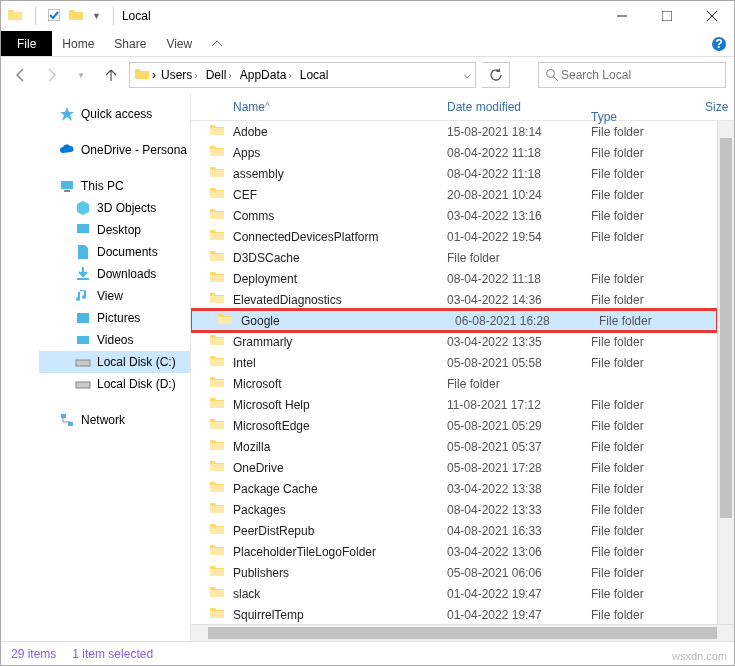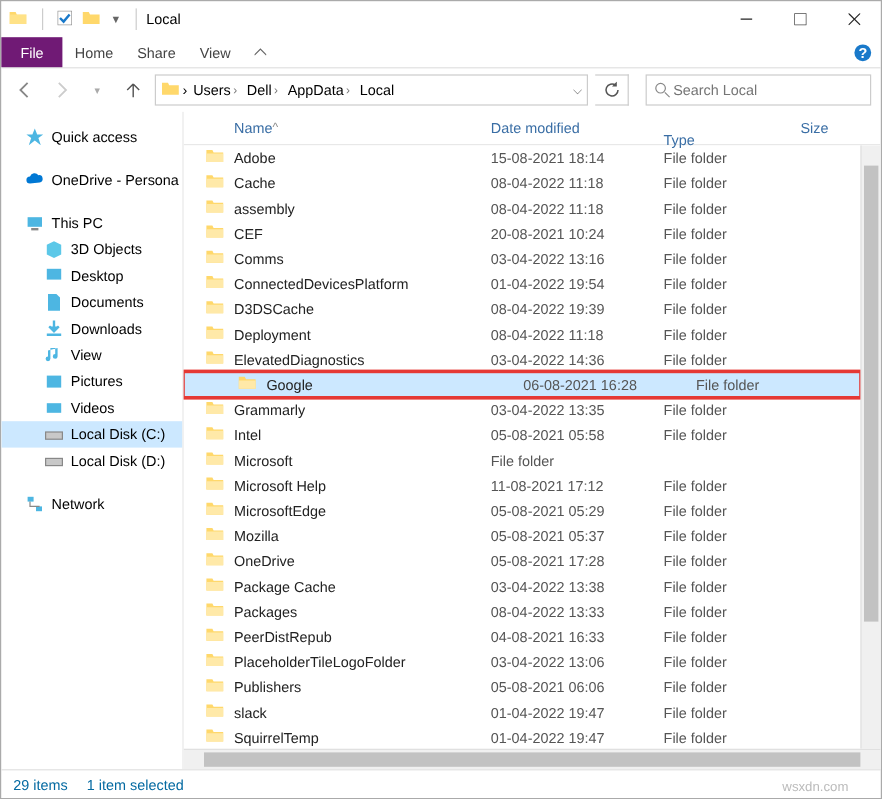--- a/index.html
+++ b/index.html
@@ -4,33 +4,33 @@
 <style>
   * { box-sizing: border-box; font-family: "Segoe UI", sans-serif; font-size: 12px; }
   body { margin: 0; width: 735px; height: 666px; border: 1px solid #aaa; background: #fff; display: flex; flex-direction: column; overflow: hidden; }
   .titlebar { height: 30px; display: flex; align-items: center; padding-left: 6px; }
   .titlebar .qat { display:flex; align-items:center; gap:8px;}
   .qat-folder-icon { width:16px; height:16px; }
   .titlebar .title { margin-left: 4px; }
   .titlebar .syscontrols { margin-left:auto; display:flex; }
   .sysbtn { width:45px; height:30px; display:flex; align-items:center; justify-content:center; color:#222; }
   .ribbon { height:26px; display:flex; align-items:stretch; border-bottom:1px solid #e0e0e0;}
-  .ribbon .filetab { background:#701a75; color:#fff; padding:5px 16px; display:flex; align-items:center;text-align:right;}
+  .ribbon .filetab { background:#000000; color:#fff; padding:5px 16px; display:flex; align-items:center;text-align:right;}
   .ribbon .tab { padding:5px 10px; display:flex; align-items:center; color:#444;}
   .ribbon .help { margin-left:auto; width:30px; display:flex; align-items:center; justify-content:center;}
   .ribbon .collapse { width:30px; display:flex; align-items:center; justify-content:center; color:#666;}
   .navbar { height:36px; display:flex; align-items:center; padding:0 8px; gap:6px;}
   .navbtn { width:24px; height:24px; display:flex; align-items:center; justify-content:center; color:#888;}
   .addrbar { flex:1; height:26px; border:1px solid #ccc; display:flex; align-items:center; padding:0 4px; gap:2px;}
   .crumb { display:flex; align-items:center; gap:2px; padding:0 3px;}
   .crumb .chev { color:#777; font-size:10px;}
   .refresh { width:28px; height:26px; border:1px solid #ccc; border-left:none; display:flex; align-items:center; justify-content:center; color:#555;}
-  .searchbox { width:188px; height:26px; border:1px solid #ccc; display:flex; align-items:center; padding:0 6px; color:#777; margin-left:8px;}
+  .searchbox { width:188px; height:26px; border:1px solid #ccc; display:flex; align-items:center; padding:0 6px; color:#777; margin-left:22px;}
   .searchbox input { border:none; outline:none; flex:1; font-size:12px; color:#333;}
-  .body { flex:1; display:flex; overflow:hidden;}
+  .body { flex:1; display:flex; overflow:hidden;padding-left:38px;}
   .navpane { width:152px; border-right:1px solid #e8e8e8; padding-top:10px; overflow:hidden;}
   .navitem { display:flex; align-items:center; gap:6px; padding:3px 0 3px 20px; white-space:nowrap;}
   .navitem.sub { padding-left:36px;}
   .navitem.sel { background:#cce8ff;}
   .navgroup { margin-bottom:14px;}
   .content { flex:1; display:flex; flex-direction:column; overflow:hidden;}
   .cols { height:28px; display:flex; align-items:center; border-bottom:1px solid #e8e8e8; color:#3a6ea5; }
   .col-name { width:256px; padding-left:42px; display:flex; align-items:center; }
   .col-date { width:144px;}
   .col-type { width:110px;margin-top:20px;}
@@ -39,24 +39,24 @@
   .row { height:21px; display:flex; align-items:center; padding-left:18px;}
   .row .ficon { width:16px; height:16px; margin-right:8px;}
   .row .fname { width:214px; color:#222;}
   .row .fdate { width:144px; color:#555;}
   .row .ftype { width:110px; color:#555;}
   .row.highlight { background:#cce8ff; outline:3px solid #e53935; outline-offset:-1px; position:relative; z-index:1;justify-content:center;}
   .scrollv { width:17px; background:#f0f0f0; border-left:1px solid #e0e0e0; display:flex; flex-direction:column;}
   .scrollv .thumb { background:#c2c2c2; margin:17px 2px 0 2px; height:380px;}
   .scrollh { height:17px; background:#f0f0f0; border-top:1px solid #e0e0e0; display:flex;}
   .scrollh .thumb { background:#c2c2c2; margin:2px 17px 2px 17px; flex:1;}
-  .statusbar { height:24px; border-top:1px solid #e0e0e0; display:flex; align-items:center; padding:0 10px; gap:16px; color:#0369a1;}
+  .statusbar { height:24px; border-top:1px solid #e0e0e0; display:flex; align-items:center; padding:0 10px; gap:16px; color:#8b5cf6;}
   .folder-icon { width:16px; height:16px; display:inline-block;}
   .sep { width:1px; height:18px; background:#ccc; margin:0 4px;}
-  .watermark { position:absolute; bottom:4px; right:28px; color:#bbb; font-size:11px; z-index:5;}
+  .watermark { position:absolute; bottom:4px; right:8px; color:#bbb; font-size:11px; z-index:5;}
 </style>
 </head>
 <body>
 
 <div class="titlebar">
   <div class="qat">
     <span><svg class="qat-folder-icon" viewBox="0 0 16 16">
           <path fill="#ffd86b" d="M1 3h5l1 2h8v8H1z"></path>
           <path fill="#fff2b2" d="M1 5h14v8H1z" opacity=".4"></path>
         </svg></span>
@@ -277,21 +277,21 @@
               </svg></span>
             <span class="fname">Adobe</span>
             <span class="fdate">15-08-2021 18:14</span>
             <span class="ftype">File folder</span>
           </div>
           <div class="row">
             <span><svg class="ficon" viewBox="0 0 16 16">
                 <path fill="#ffd86b" d="M1 3h5l1 2h8v8H1z"></path>
                 <path fill="#ffe9a8" d="M1 6h14v7H1z"></path>
               </svg></span>
-            <span class="fname">Cache</span>
+            <span class="fname">Apps</span>
             <span class="fdate">08-04-2022 11:18</span>
             <span class="ftype">File folder</span>
           </div>
           <div class="row">
             <span><svg class="ficon" viewBox="0 0 16 16">
                 <path fill="#ffd86b" d="M1 3h5l1 2h8v8H1z"></path>
                 <path fill="#ffe9a8" d="M1 6h14v7H1z"></path>
               </svg></span>
             <span class="fname">assembly</span>
             <span class="fdate">08-04-2022 11:18</span>
@@ -323,21 +323,20 @@
             <span class="fname">ConnectedDevicesPlatform</span>
             <span class="fdate">01-04-2022 19:54</span>
             <span class="ftype">File folder</span>
           </div>
           <div class="row">
             <span><svg class="ficon" viewBox="0 0 16 16">
                 <path fill="#ffd86b" d="M1 3h5l1 2h8v8H1z"></path>
                 <path fill="#ffe9a8" d="M1 6h14v7H1z"></path>
               </svg></span>
             <span class="fname">D3DSCache</span>
-            <span class="fdate">08-04-2022 19:39</span>
             <span class="ftype">File folder</span>
           </div>
           <div class="row">
             <span><svg class="ficon" viewBox="0 0 16 16">
                 <path fill="#ffd86b" d="M1 3h5l1 2h8v8H1z"></path>
                 <path fill="#ffe9a8" d="M1 6h14v7H1z"></path>
               </svg></span>
             <span class="fname">Deployment</span>
             <span class="fdate">08-04-2022 11:18</span>
             <span class="ftype">File folder</span>

